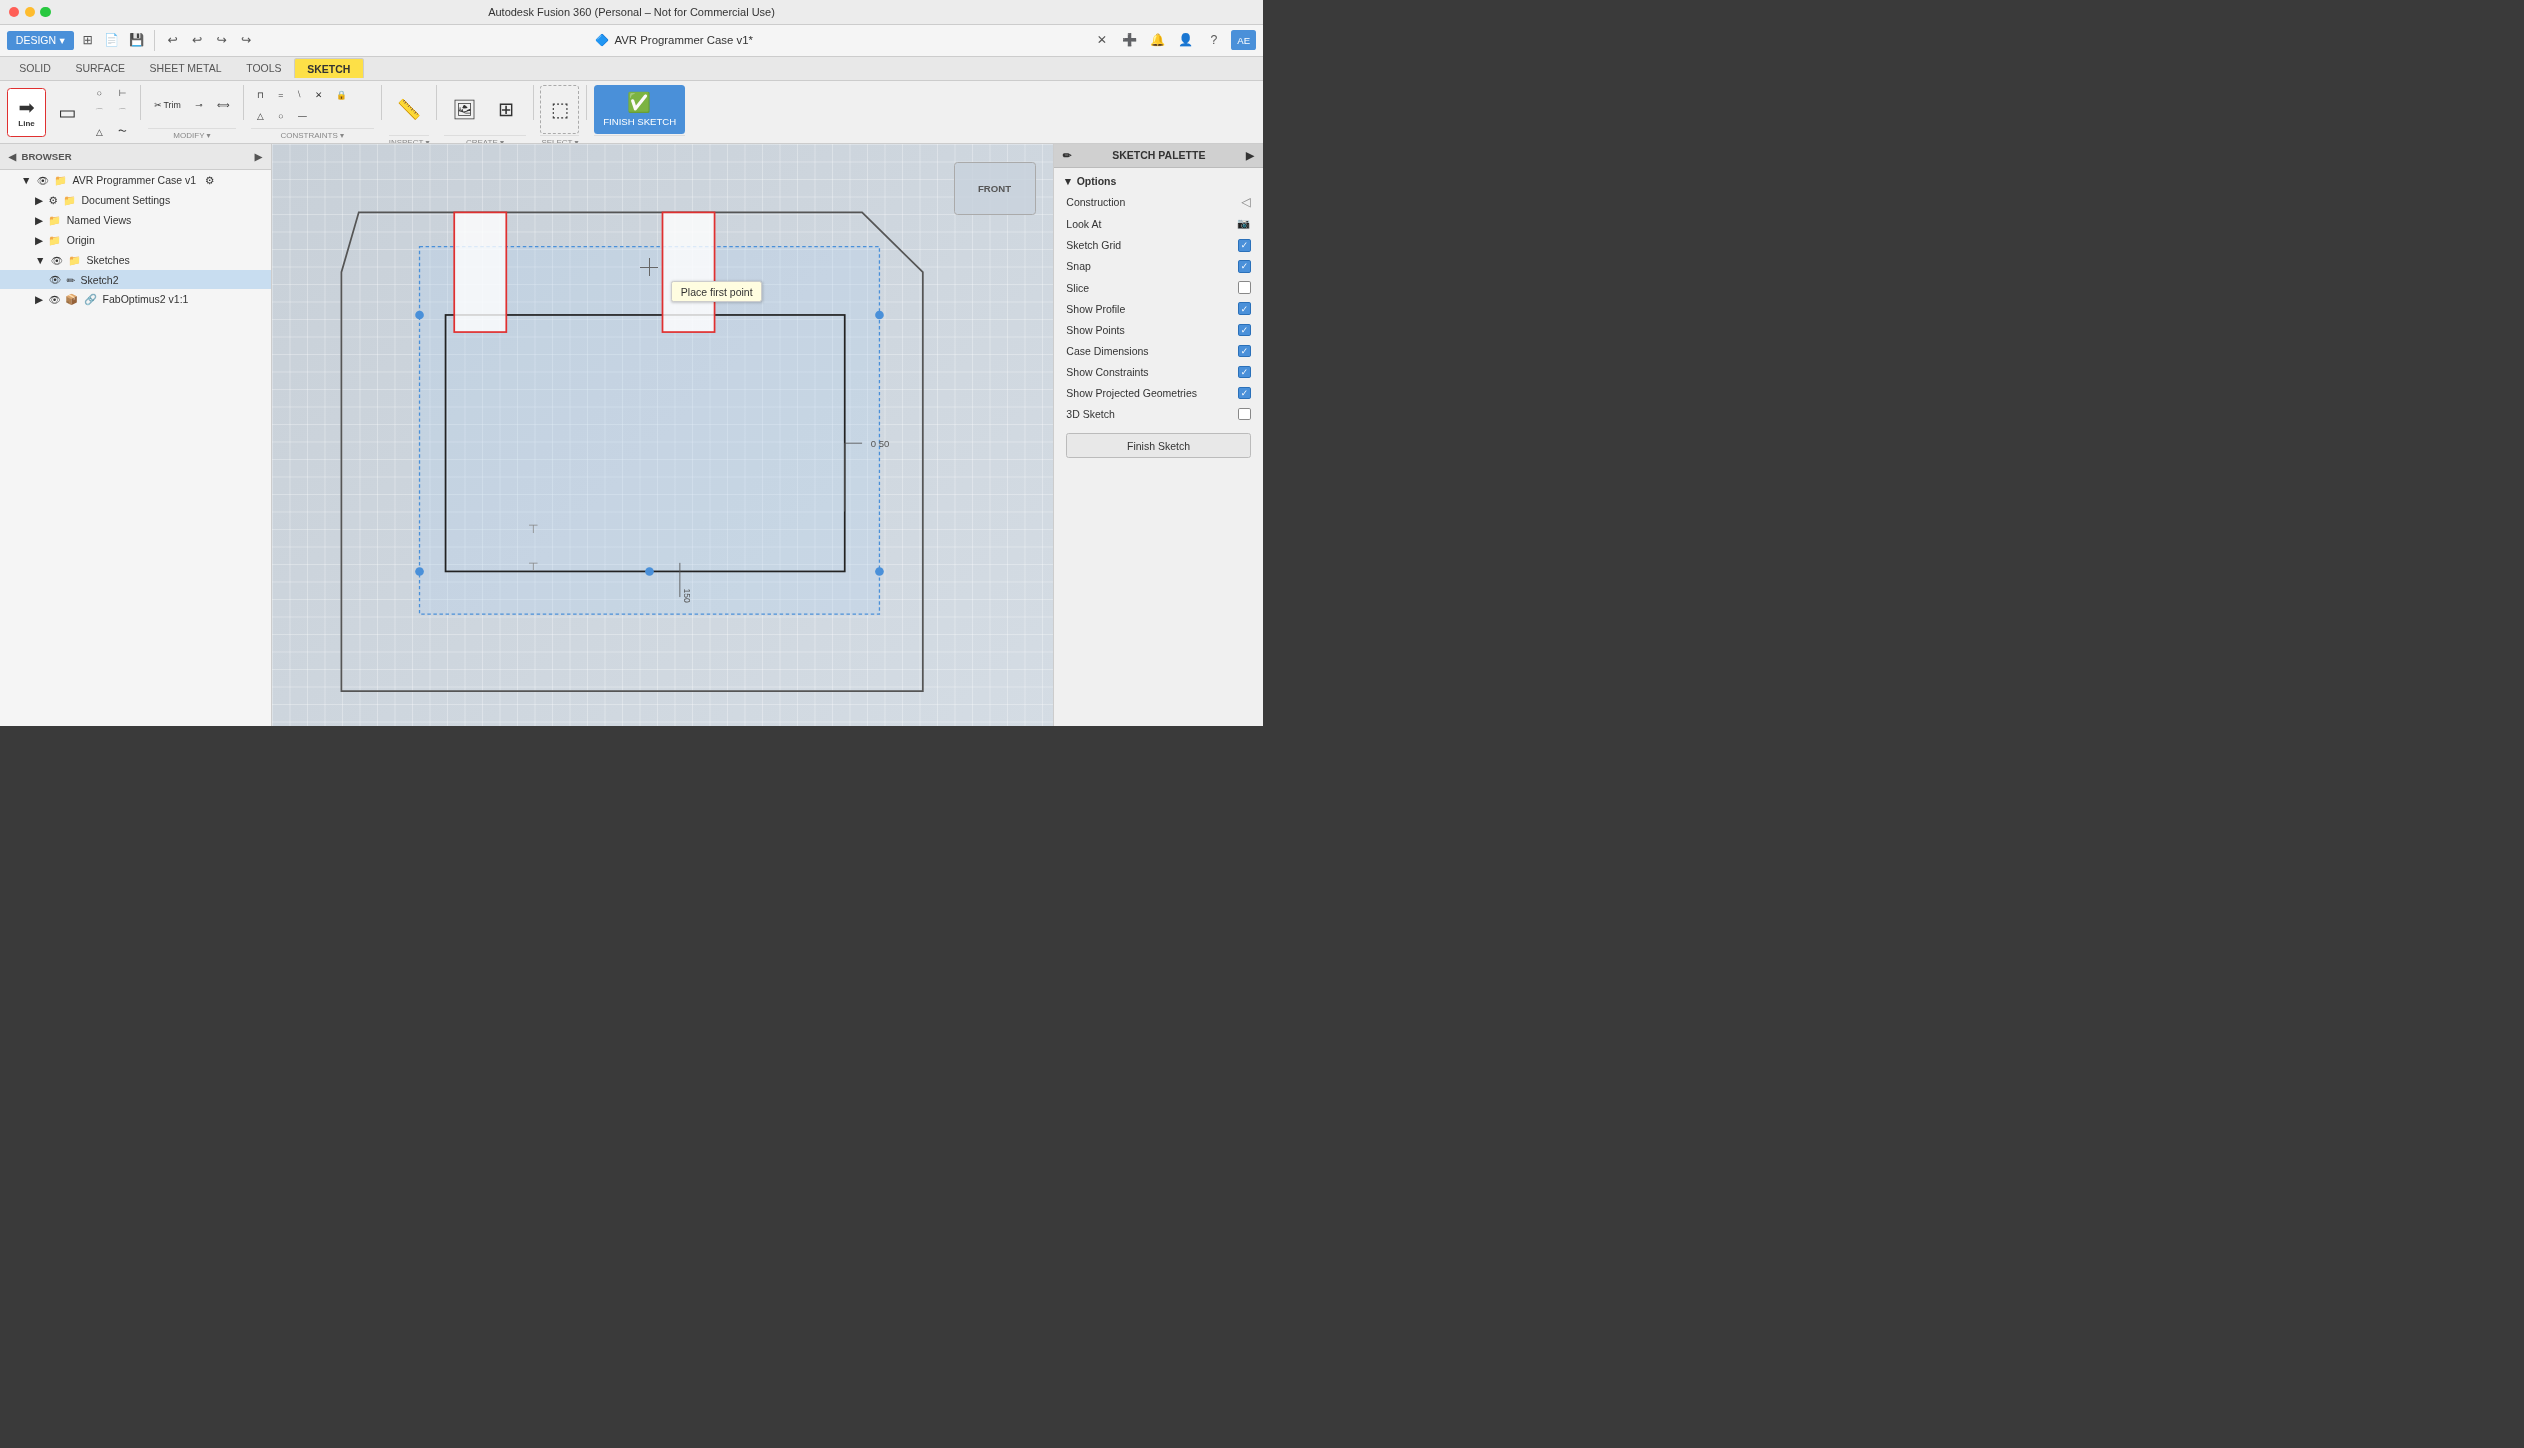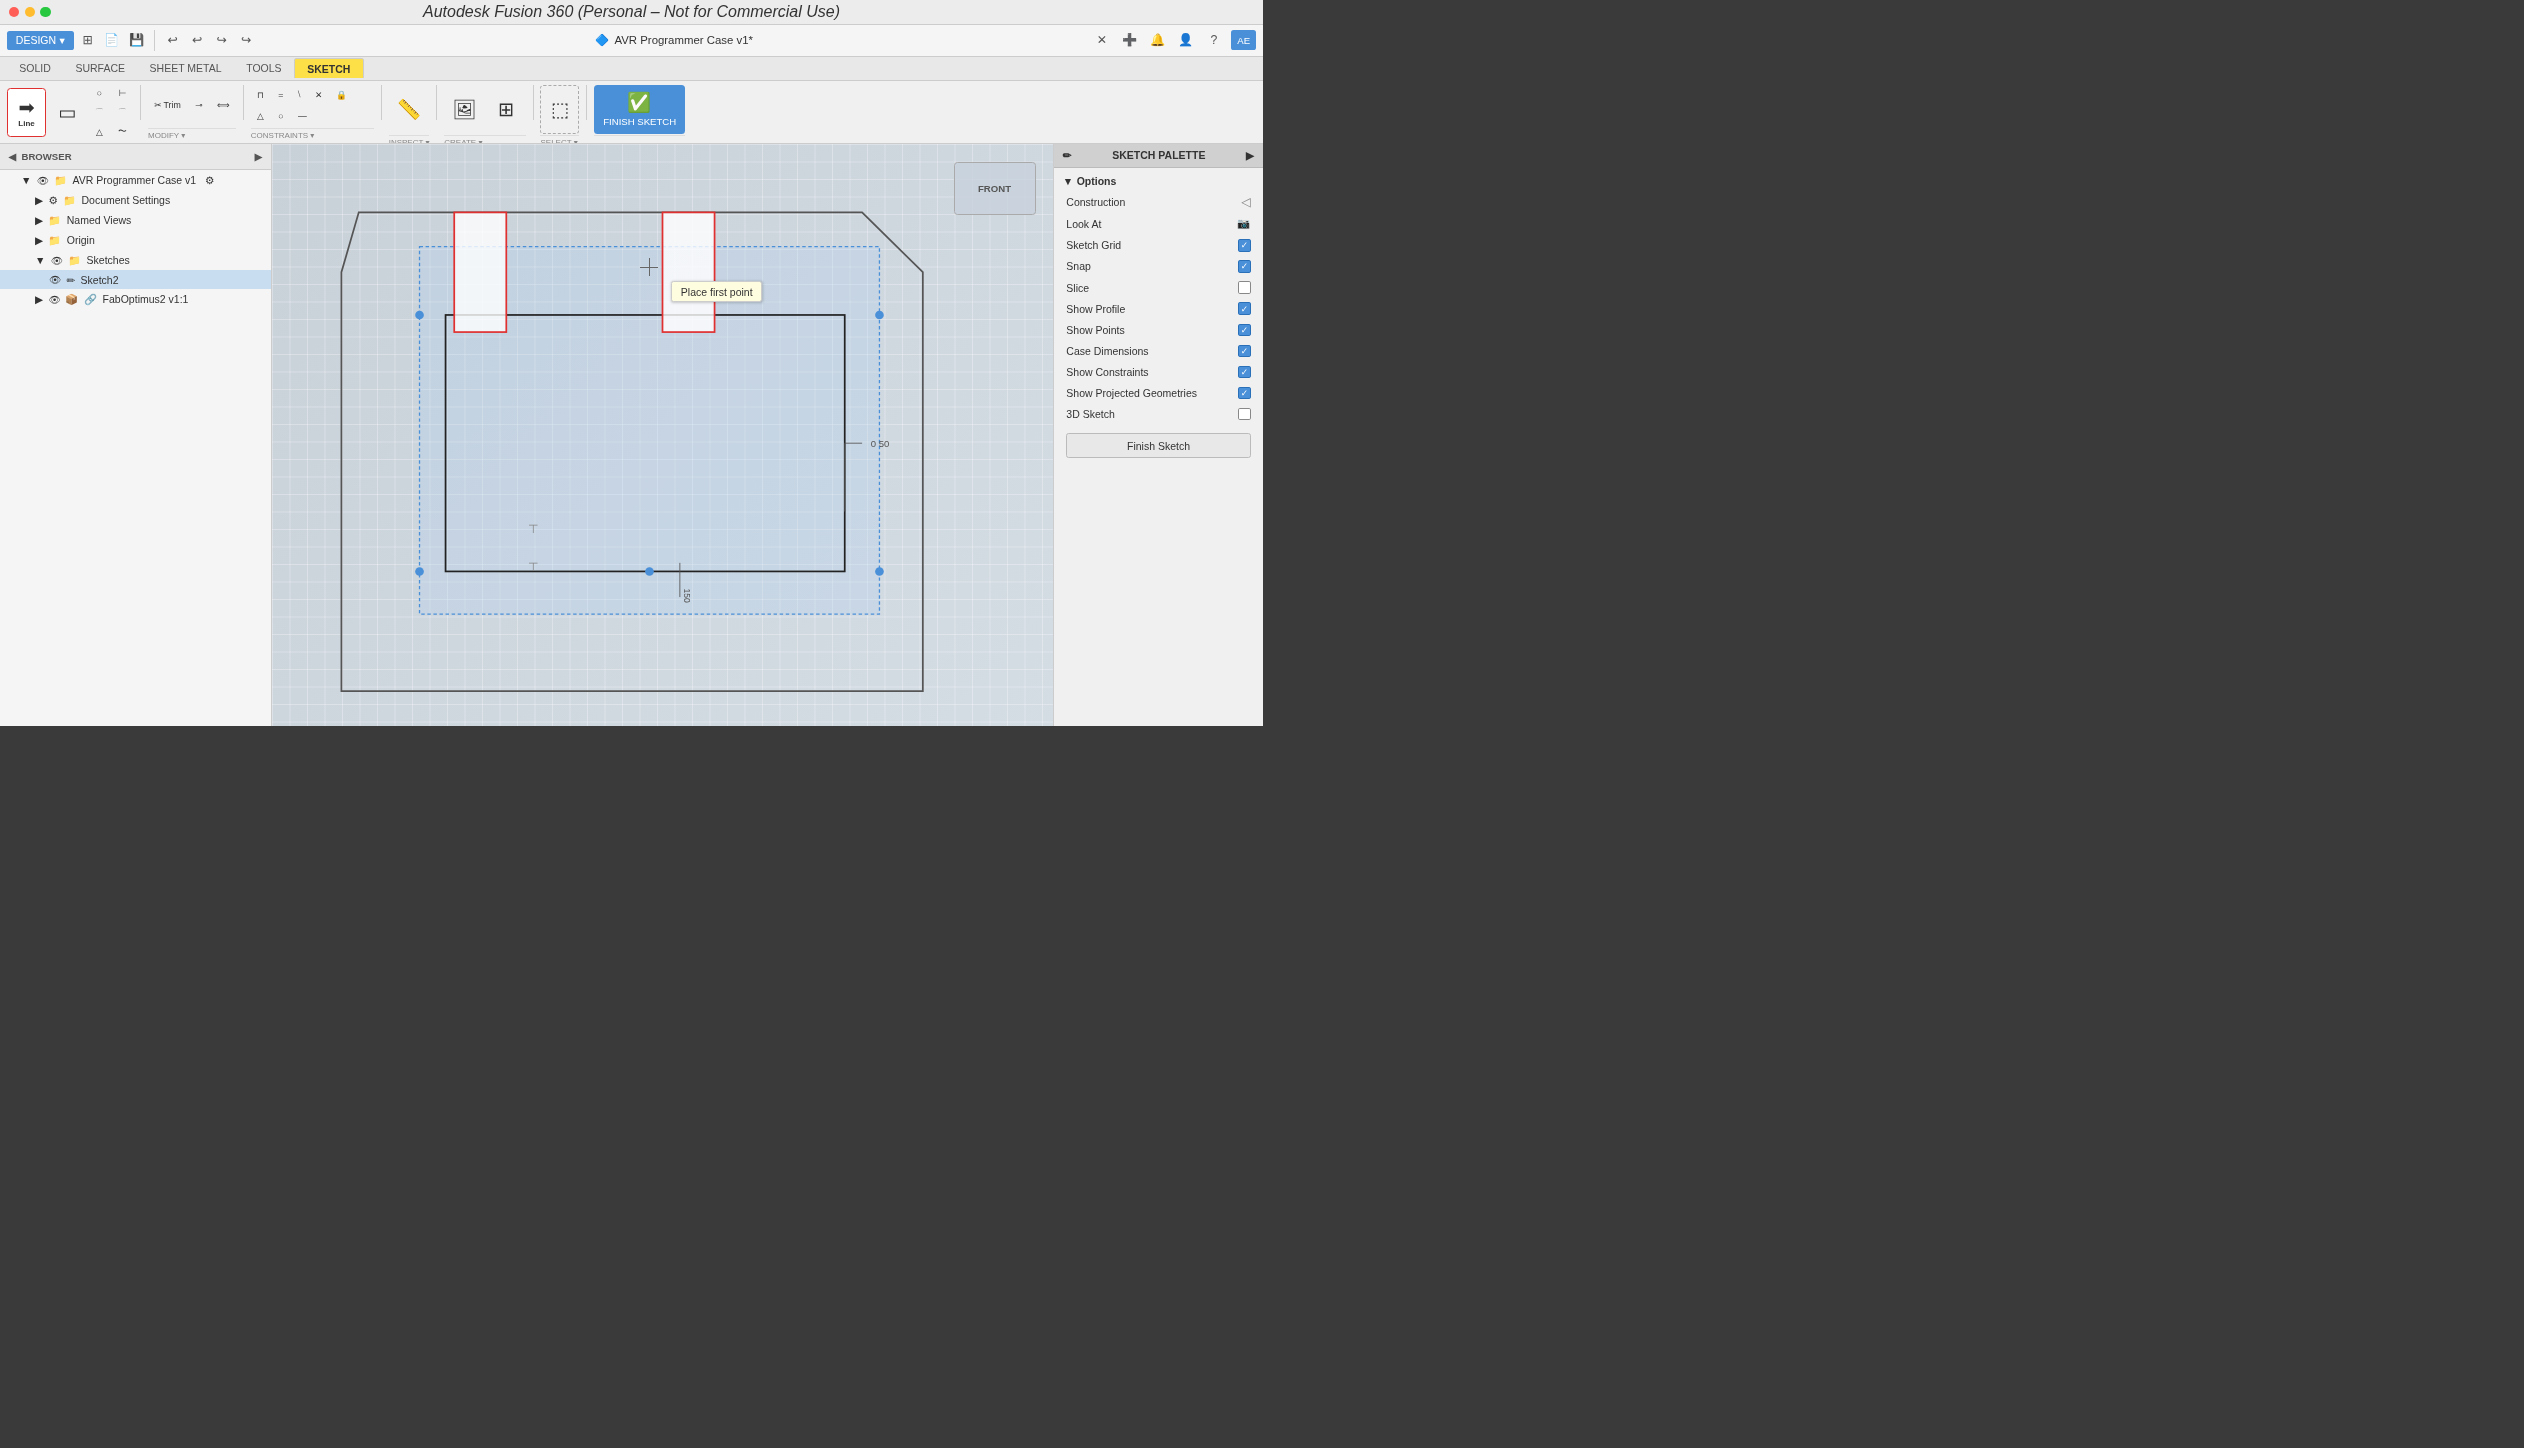--- a/index.html
+++ b/index.html
@@ -8,21 +8,21 @@
     
     .title-bar {
       background: #ececec;
       height: 24.6px;
       display: flex;
       align-items: center;
       justify-content: center;
       position: relative;
       border-bottom: 0.9px solid #ccc;
     }
-    .title-bar-title { font-size: 16px; color: #333; font-style: italic; }
+    .title-bar-title { font-size: 11px; color: #333; }
     .traffic-lights { position: absolute; left: 8.8px; display: flex; gap: 5.3px; }
     .traffic-light { width: 10.5px; height: 10.5px; border-radius: 50%; }
     .tl-red { background: #ff5f57; }
     .tl-yellow { background: #febc2e; }
     .tl-green { background: #28c840; }
     .design-btn {
       background: #4a90d9;
       color: white;
       border: none;
       padding: 3.5px 8.8px;
@@ -242,21 +242,21 @@
       display: flex;
       align-items: stretch;
       padding: 3.5px 7px;
       gap: 3.5px;
       height: 63px;
       overflow: hidden;
     }
 
     .rg { display: flex; flex-direction: column; align-items: center; }
     .rg-tools { display: flex; gap: 1.8px; flex: 1; align-items: center; }
-    .rg-name { font-size: 8px; color: #888; border-top: 0.9px solid #ddd; width: 100%; padding-top: 1.8px; margin-top: 1.8px; }
+    .rg-name { font-size: 8px; color: #888; border-top: 0.9px solid #ddd; width: 100%; text-align: center; padding-top: 1.8px; margin-top: 1.8px; }
 
     .big-btn {
       display: flex; flex-direction: column; align-items: center; justify-content: center;
       padding: 3.5px 7px; min-width: 39px; height: 49px;
       background: none; border: 0.9px solid transparent; border-radius: 3.5px;
       cursor: pointer; font-size: 8.8px; color: #333; gap: 1.8px;
     }
     .big-btn.highlighted { border: 1.8px solid #e03030; background: #fff; }
     .big-btn-icon { font-size: 19.3px; line-height: 1; }
 

